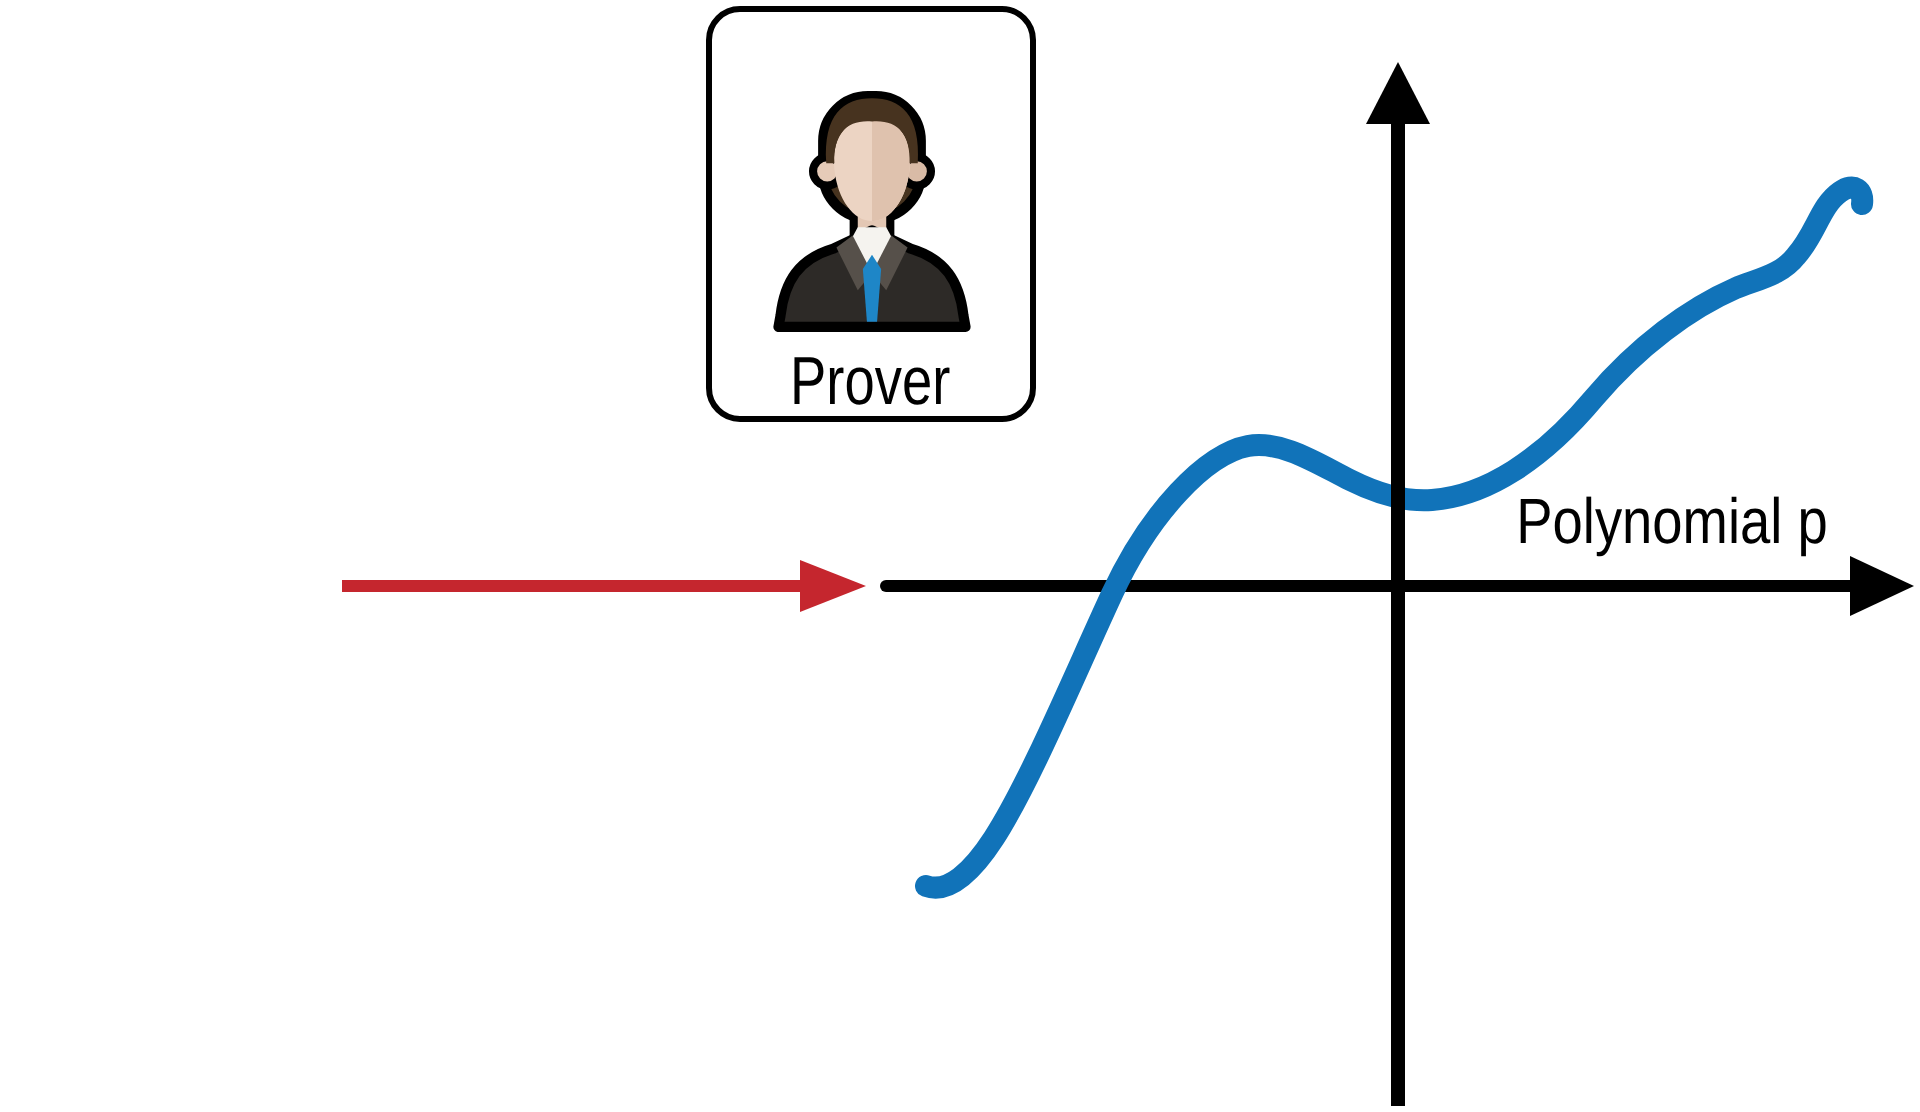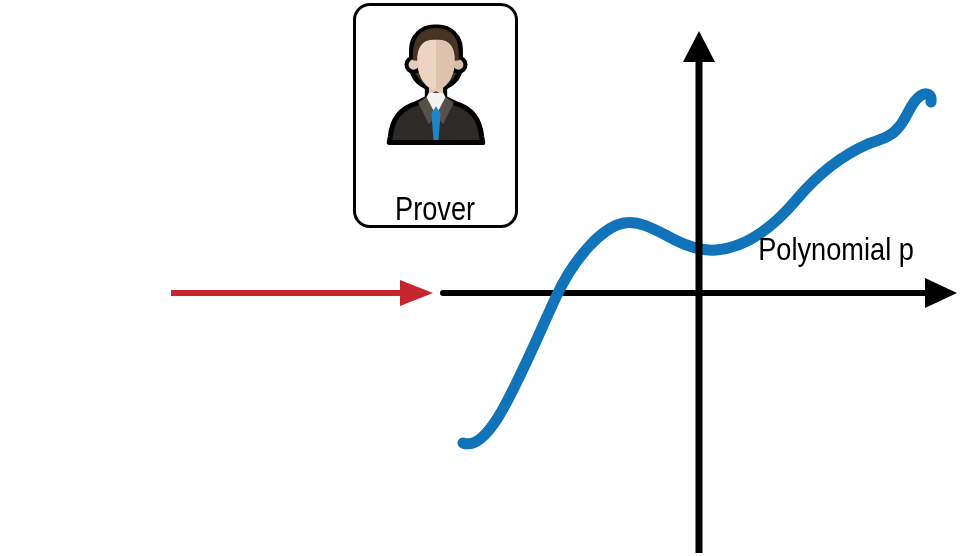--- a/index.html
+++ b/index.html
@@ -41,22 +41,21 @@
   .prover-card {
     position: absolute;
     left: 353px; top: 3px;
     width: 159px; height: 202px;
     background: #ffffff;
     border: 3px solid #000;
     border-radius: 17px;
     display: flex;
     flex-direction: column;
     align-items: center;
-    justify-content: space-between;
-    padding-top: 17px;
+    justify-content: flex-end;
     box-sizing: content-box;
   }
   .prover-card .lbl {
     margin-top: 8px;
     font-size: 34px;
     line-height: 1;
     transform: scaleX(0.8);
     transform-origin: 50% 50%;
     display: inline-block;
     white-space: nowrap;
@@ -71,21 +70,21 @@
     display: inline-block;
     white-space: nowrap;
   }
   .encoding-lbl { left: 287px; top: 265px; }
   .encoding-lbl .cond {
     font-size: 30px;
     font-style: italic;
     color: #c5262e;
     transform: scaleX(0.84);
   }
-  .poly-lbl { left: 836px; top: 249px; }
+  .poly-lbl { left: 836px; top: 261px; }
   .poly-lbl .cond {
     font-size: 32px;
     transform: scaleX(0.85);
   }
 </style>
 </head>
 <body>
 
 <div class="canvas">
 

